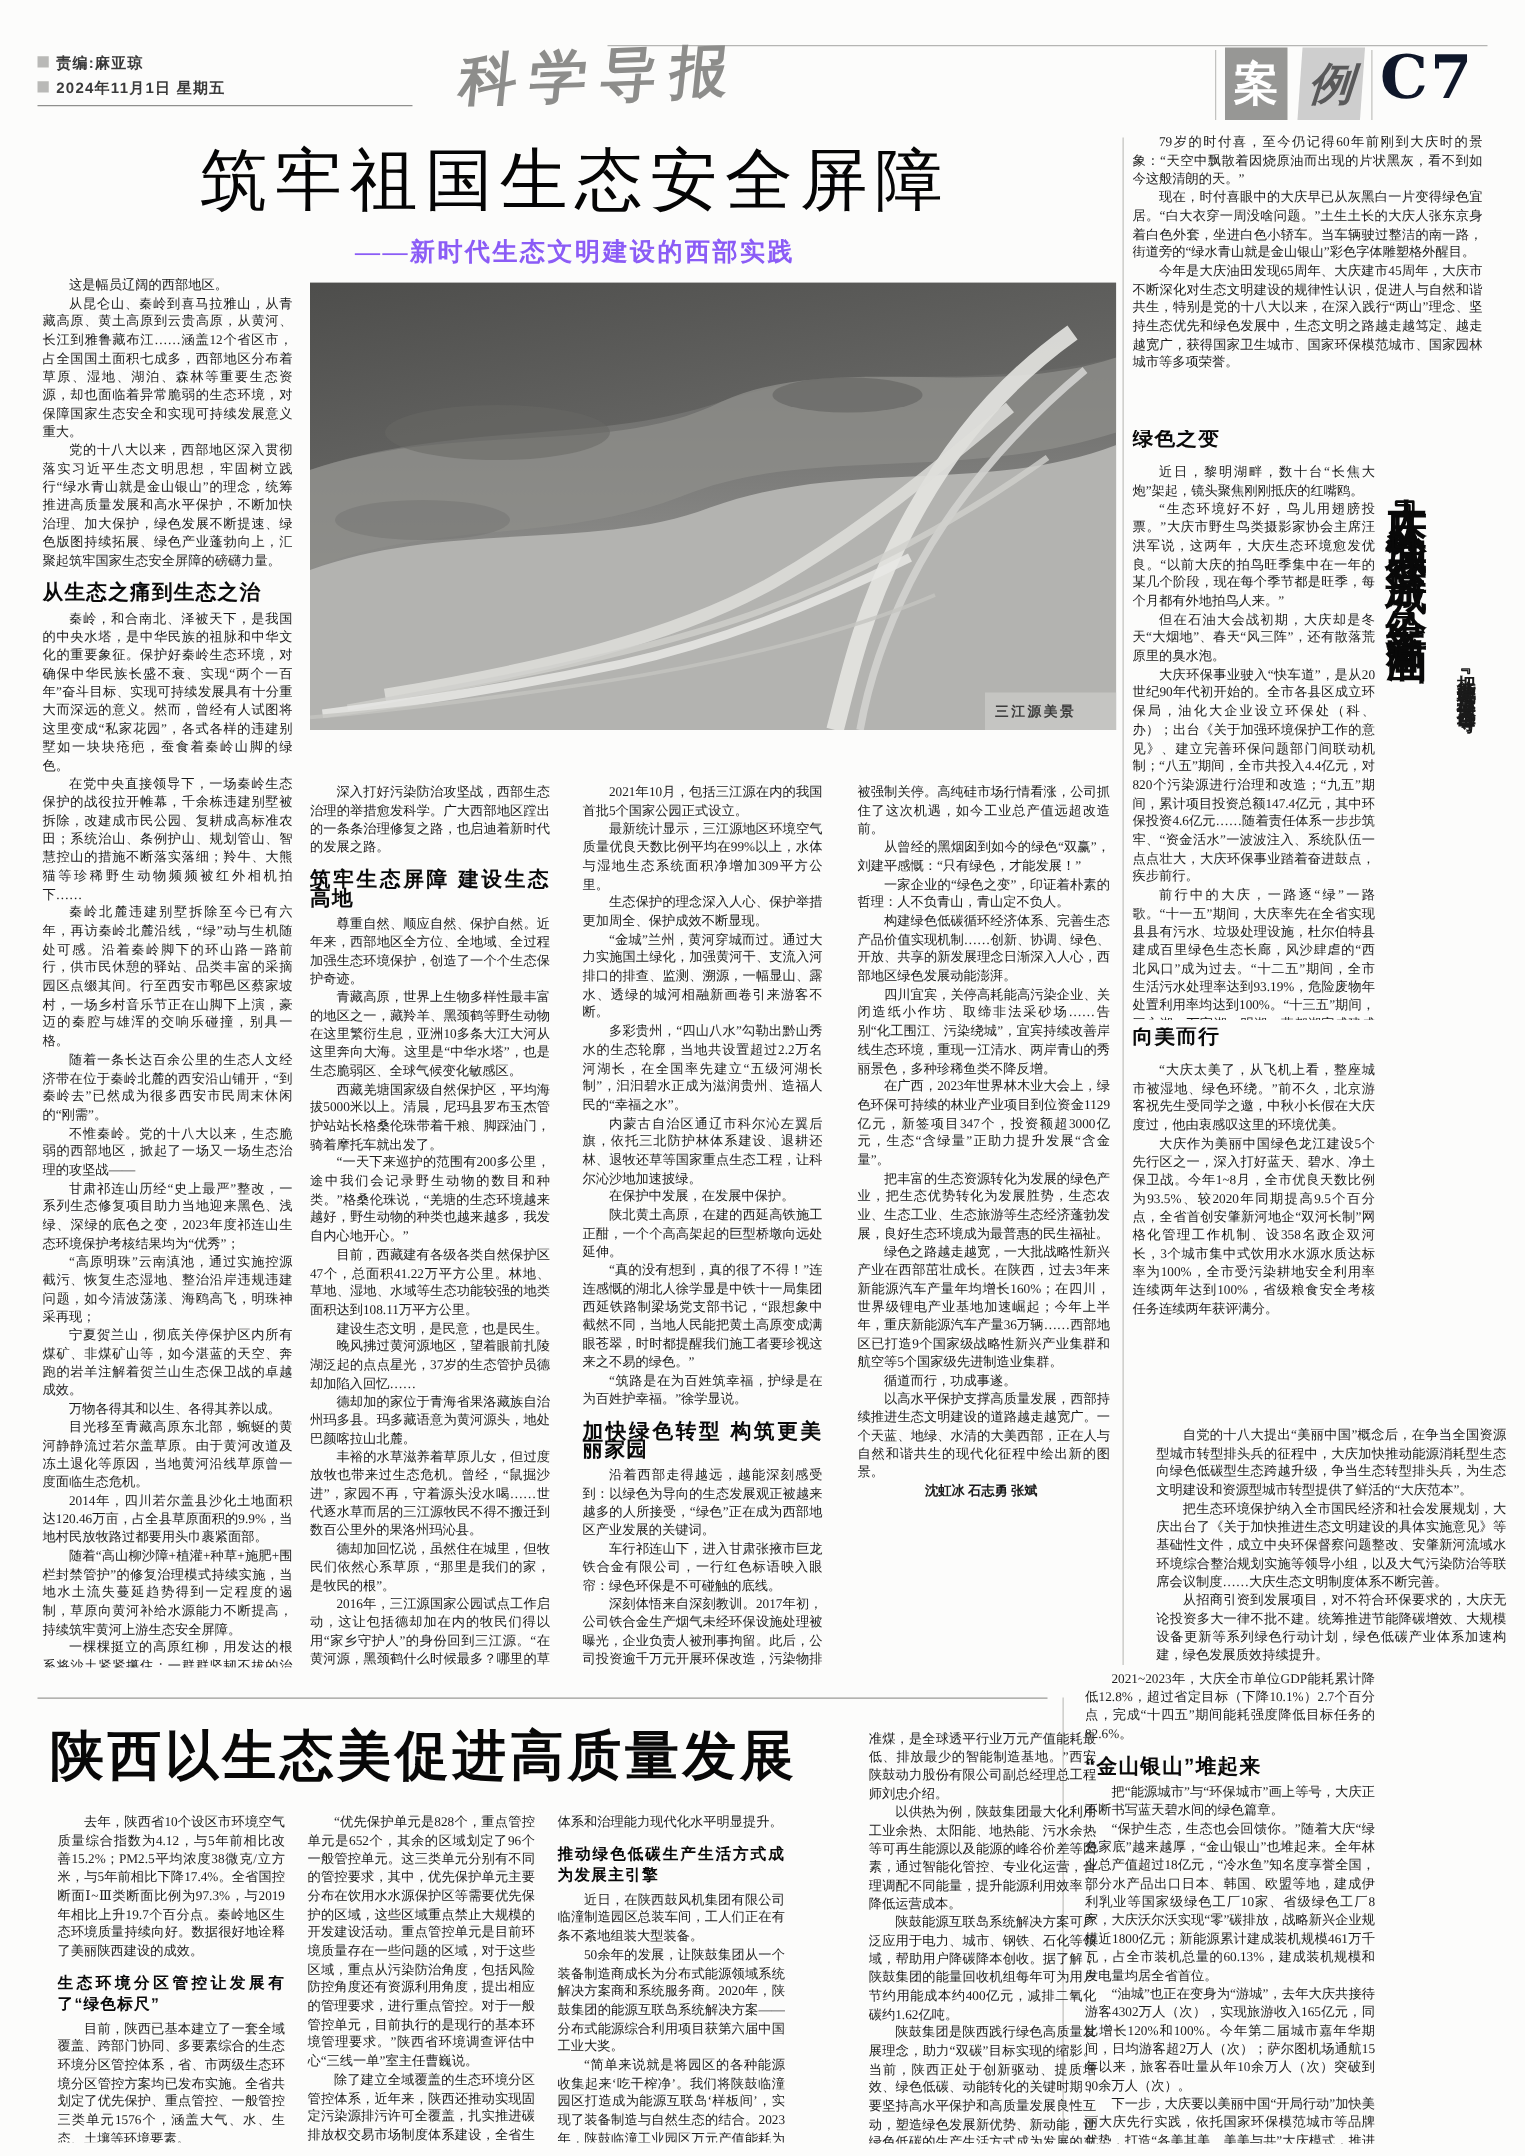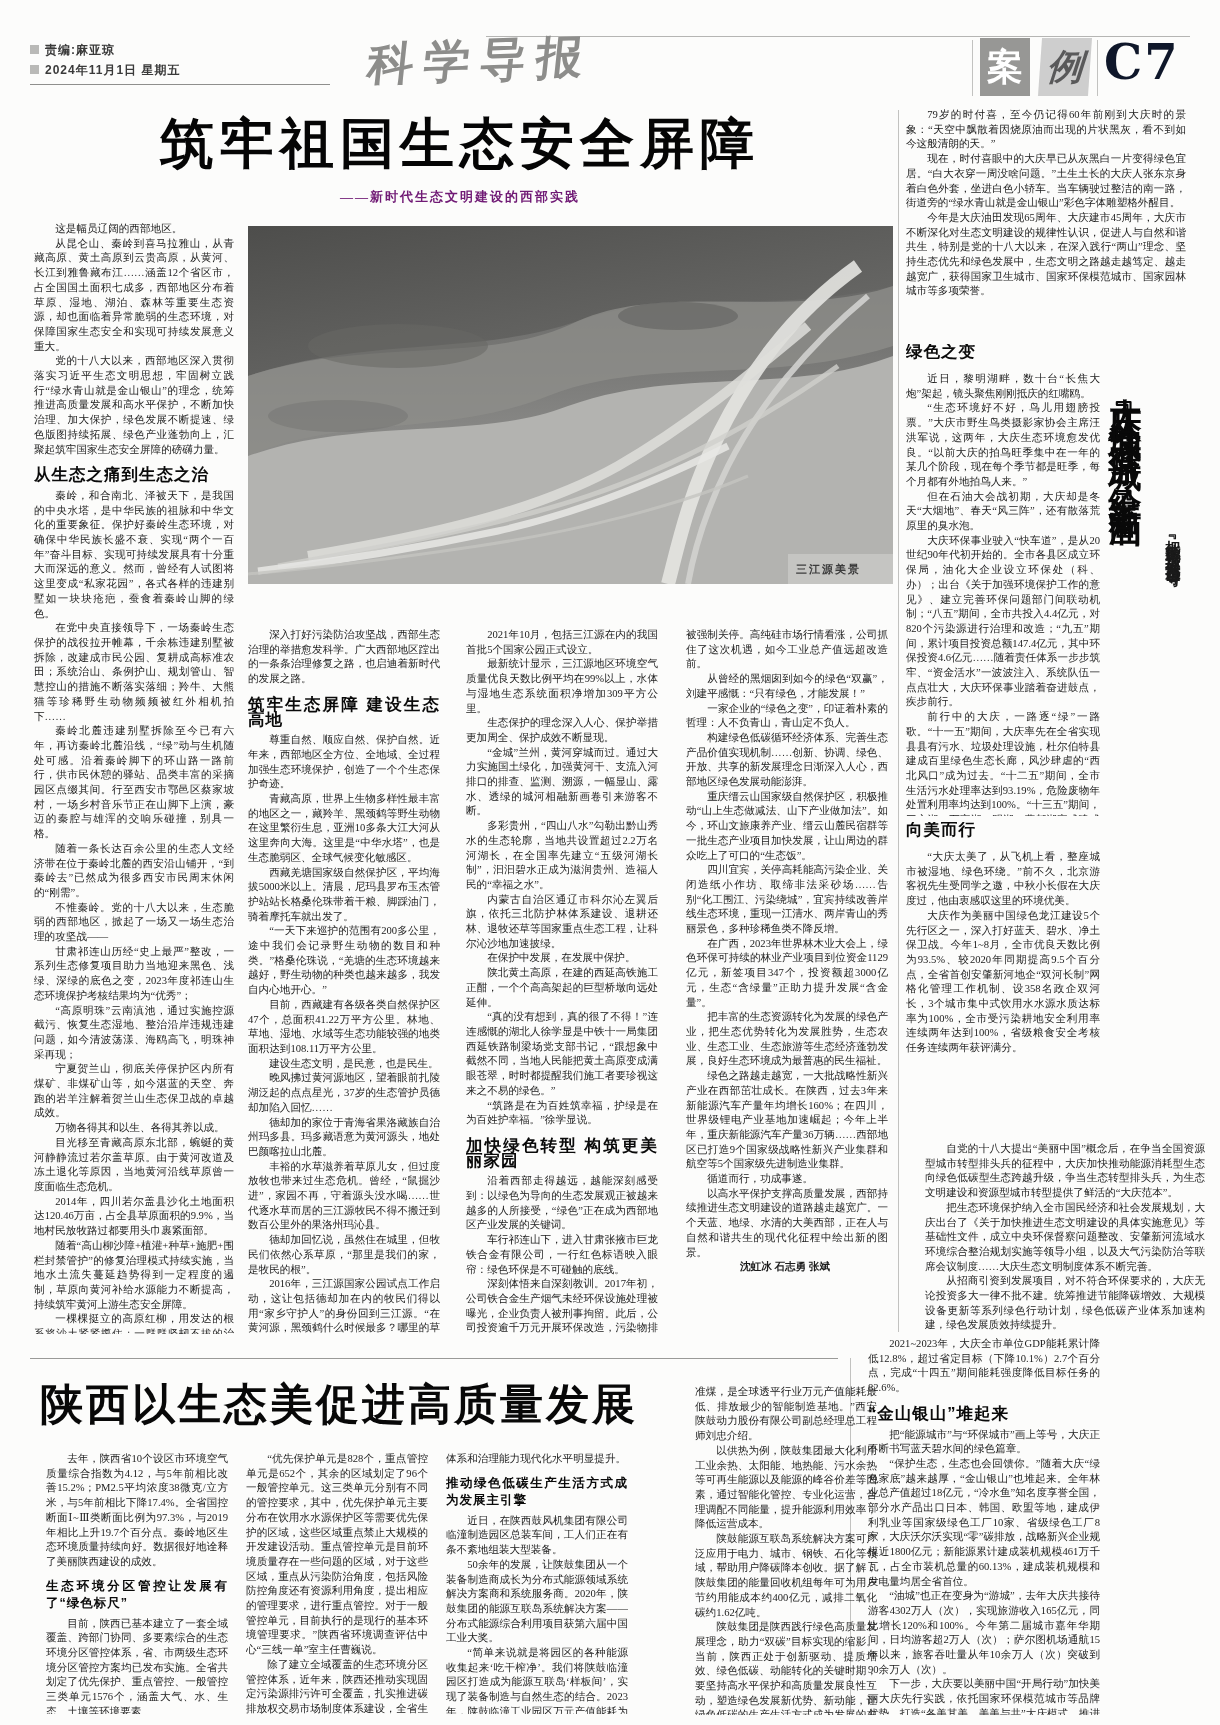--- a/index.html
+++ b/index.html
@@ -13,23 +13,23 @@
   .ed-line .sq{display:inline-block;width:9px;height:9px;background:#b9b9b7;margin-right:6px;}
   #masthead{position:absolute;left:368px;top:30px;font-size:46px;font-weight:bold;color:#8d8d8b;
             transform:skewX(-8deg) rotate(-2deg);letter-spacing:10px;font-family:"DejaVu Serif",serif;}
   .badge{position:absolute;top:38px;width:50px;height:58px;display:flex;align-items:center;justify-content:center;
          font-size:36px;font-weight:bold;font-family:"DejaVu Serif",serif;}
   #badge-an{left:980px;background:#979795;color:#ffffff;}
   #badge-li{left:1040px;background:#cecece;color:#59595a;font-style:italic;transform:skewX(-4deg);}
   #pageno{position:absolute;left:1104px;top:34px;font-size:48px;font-weight:bold;font-family:"DejaVu Serif",serif;color:#0f172a;letter-spacing:2px;}
   
   #main-headline{position:absolute;left:30px;top:108px;width:860px;text-align:center;
-     font-family:"Liberation Sans","DejaVu Sans",sans-serif;font-weight:700;font-size:54px;letter-spacing:6px;color:#050505;}
+     font-family:"Liberation Sans","DejaVu Sans",sans-serif;font-weight:400;font-size:54px;letter-spacing:6px;color:#050505;}
   #main-subhead{position:absolute;left:30px;top:188px;width:860px;text-align:center;
-     font-size:13px;font-weight:bold;color:#701a75;letter-spacing:2px;}
+     font-size:20px;font-weight:bold;color:#8b5cf6;letter-spacing:2px;}
   
   #photo{position:absolute;left:248px;top:226px;width:645px;height:358px;}
   #photo-caption{position:absolute;left:796px;top:562px;font-size:11px;font-weight:bold;color:#3c3c3c;
      font-family:"Liberation Sans","DejaVu Sans",sans-serif;letter-spacing:2px;}
   
   .col{position:absolute;overflow:hidden;font-size:10.6px;line-height:14.7px;text-align:justify;}
   .col .para{margin:0;text-indent:2em;}
   .col .para.noindent{text-indent:0;}
   .col .para.byline{text-align:center;font-weight:bold;text-indent:0;padding-right:4px;}
   .col h4.colhead{margin:10px 0 7px 0;font-family:"Liberation Sans","DejaVu Sans",sans-serif;
@@ -144,21 +144,20 @@
       <h4 class="colhead">加快绿色转型 构筑更美丽家园</h4>
       <p class="para">沿着西部走得越远，越能深刻感受到：以绿色为导向的生态发展观正被越来越多的人所接受，“绿色”正在成为西部地区产业发展的关键词。</p>
       <p class="para">车行祁连山下，进入甘肃张掖市巨龙铁合金有限公司，一行红色标语映入眼帘：绿色环保是不可碰触的底线。</p>
       <p class="para">深刻体悟来自深刻教训。2017年初，公司铁合金生产烟气未经环保设施处理被曝光，企业负责人被刑事拘留。此后，公司投资逾千万元开展环保改造，污染物排放低于标准限值，环保水平达到行业领先水平。</p>
     </div>
   <div class="col" style="left:686px;top:628px;width:202px;height:706px;">
       <p class="para noindent">被强制关停。高纯硅市场行情看涨，公司抓住了这次机遇，如今工业总产值远超改造前。</p>
       <p class="para">从曾经的黑烟囱到如今的绿色“双赢”，刘建平感慨：“只有绿色，才能发展！”</p>
       <p class="para">一家企业的“绿色之变”，印证着朴素的哲理：人不负青山，青山定不负人。</p>
       <p class="para">构建绿色低碳循环经济体系、完善生态产品价值实现机制……创新、协调、绿色、开放、共享的新发展理念日渐深入人心，西部地区绿色发展动能澎湃。</p>
-      <p class="para">重庆缙云山国家级自然保护区，积极推动“山上生态做减法、山下产业做加法”。如今，环山文旅康养产业、缙云山麓民宿群等一批生态产业项目加快发展，让山周边的群众吃上了可口的“生态饭”。</p>
       <p class="para">四川宜宾，关停高耗能高污染企业、关闭造纸小作坊、取缔非法采砂场……告别“化工围江、污染绕城”，宜宾持续改善岸线生态环境，重现一江清水、两岸青山的秀丽景色，多种珍稀鱼类不降反增。</p>
       <p class="para">在广西，2023年世界林木业大会上，绿色环保可持续的林业产业项目到位资金1129亿元，新签项目347个，投资额超3000亿元，生态“含绿量”正助力提升发展“含金量”。</p>
       <p class="para">把丰富的生态资源转化为发展的绿色产业，把生态优势转化为发展胜势，生态农业、生态工业、生态旅游等生态经济蓬勃发展，良好生态环境成为最普惠的民生福祉。</p>
       <p class="para">绿色之路越走越宽，一大批战略性新兴产业在西部茁壮成长。在陕西，过去3年来新能源汽车产量年均增长160%；在四川，世界级锂电产业基地加速崛起；今年上半年，重庆新能源汽车产量36万辆……西部地区已打造9个国家级战略性新兴产业集群和航空等5个国家级先进制造业集群。</p>
       <p class="para">循道而行，功成事遂。</p>
       <p class="para">以高水平保护支撑高质量发展，西部持续推进生态文明建设的道路越走越宽广。一个天蓝、地绿、水清的大美西部，正在人与自然和谐共生的现代化征程中绘出新的图景。</p>
       <p class="para byline">沈虹冰  石志勇  张斌</p>
     </div>
 
   <div class="rule-v" style="left:898px;top:110px;height:1222px;"></div>

